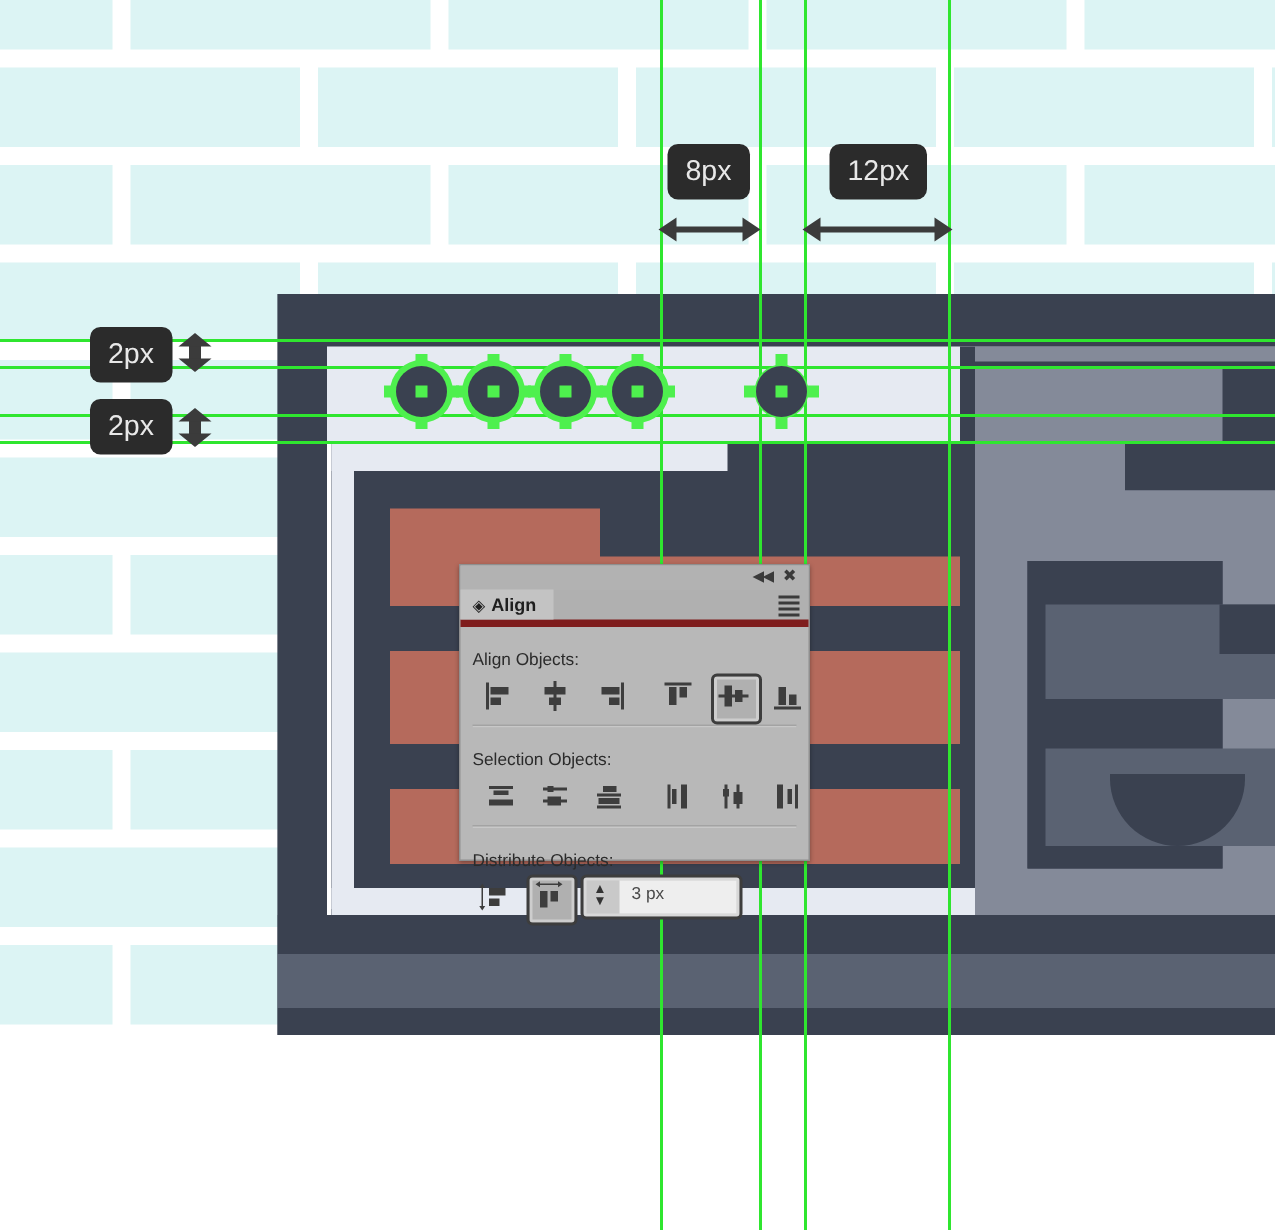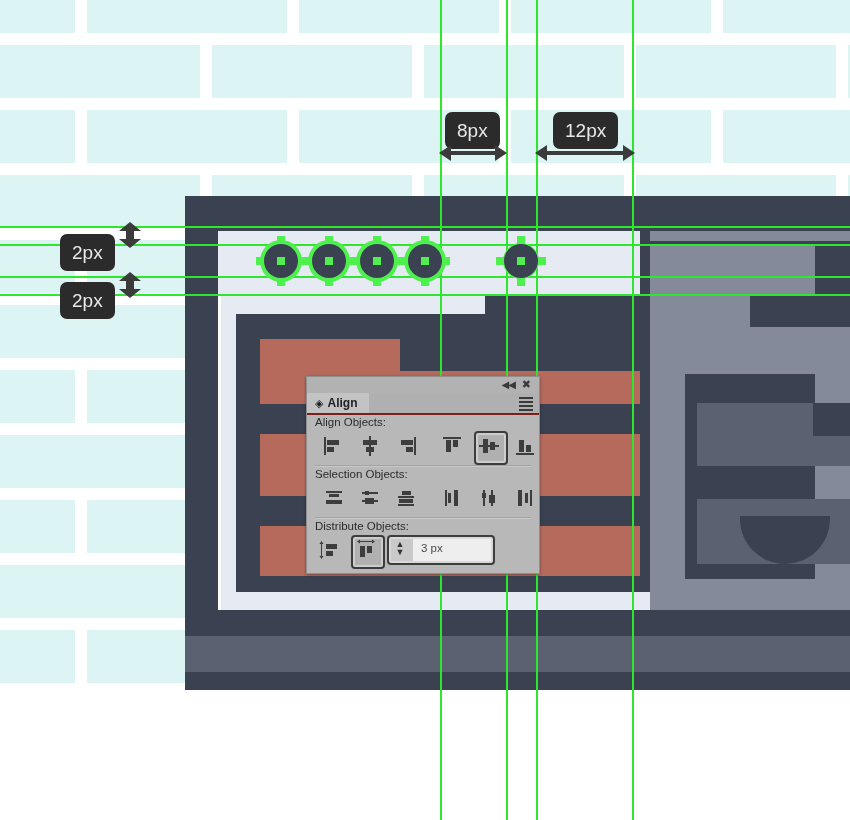--- a/index.html
+++ b/index.html
@@ -37,21 +37,21 @@
   .circ .hn,.circ .hs,.circ .he,.circ .hw{position:absolute;width:8px;height:8px;background:#4ef04e;}
   .circ .hn{left:13px;top:-8px;}
   .circ .hs{left:13px;top:34px;}
   .circ .hw{left:-8px;top:13px;}
   .circ .he{left:34px;top:13px;}
   .circ.key .ring{box-shadow:0 0 0 1px #4ef04e;}
 
   
   .mlabel{position:absolute;background:#2b2b2b;color:#e8e8e8;border-radius:7px;
     font-size:19px;line-height:37px;height:37px;text-align:center;padding:0 12px;
-    font-family:"Liberation Sans", sans-serif;margin-top:16px;}
+    font-family:"Liberation Sans", sans-serif;}
 
   .harrow{position:absolute;height:16px;}
   .harrow .bar{position:absolute;left:10px;right:10px;top:6px;height:4px;background:#3b3b3b;}
   .harrow .tipL,.harrow .tipR{position:absolute;top:0;width:0;height:0;border-top:8px solid transparent;border-bottom:8px solid transparent;}
   .harrow .tipL{left:0;border-right:12px solid #3b3b3b;}
   .harrow .tipR{right:0;border-left:12px solid #3b3b3b;}
 
   .varrow{position:absolute;width:22px;height:22px;}
   .varrow .vb{position:absolute;left:7px;top:4px;width:8px;height:14px;background:#3b3b3b;}
   .varrow .vt,.varrow .vbm{position:absolute;left:0;width:0;height:0;border-left:11px solid transparent;border-right:11px solid transparent;}
@@ -59,28 +59,28 @@
   .varrow .vbm{bottom:-2px;border-top:9px solid #3b3b3b;}
 
   
   #alignPanel{position:absolute;left:306px;top:376px;width:232px;height:196px;
     background:#b8b8b8;border:1px solid #8f8f8f;box-shadow:0 1px 3px rgba(0,0,0,.35);
     font-family:"Liberation Sans", sans-serif;color:#2e2e2e;}
   #panelTitleBar{position:relative;height:16px;background:#b2b2b2;}
   .ptb-ico{position:absolute;top:3px;font-size:10px;color:#3a3a3a;line-height:10px;}
   #collapseIco{right:24px;letter-spacing:-1px;}
   #closeIco{right:8px;font-size:11px;top:2px;}
-  #tabRow{position:relative;height:20px;background:#b0b0b0;border-bottom:2px solid #7f1d1d;}
+  #tabRow{position:relative;height:20px;background:#b0b0b0;border-bottom:5px solid #7f1d1d;}
   #alignTab{position:absolute;left:0;top:0;height:20px;padding:0 12px 0 8px;background:#c3c3c3;
     font-size:12px;font-weight:bold;line-height:20px;color:#1f1f1f;}
   #alignTab .dia{font-weight:normal;font-size:11px;margin-right:4px;}
   #menuIco{position:absolute;right:6px;top:4px;width:14px;height:11px;}
   #menuIco i{display:block;height:2px;background:#3a3a3a;margin-bottom:2px;}
 
-  .sect-label{font-size:11.5px;color:#2b2b2b;margin:1px 0 3px 8px;}
+  .sect-label{font-size:11.5px;color:#2b2b2b;margin:16px 0 3px 8px;}
   .icorow{position:relative;height:30px;margin:0 6px;}
   .divider{height:1px;background:#a3a3a3;margin:4px 8px 0 8px;border-bottom:1px solid #c8c8c8;}
   .ibtn{position:absolute;top:0;width:30px;height:30px;}
   .ibtn svg{position:absolute;left:3px;top:3px;}
   .ibtn.pressed{background:#b0b0b0;border:2px solid #3d3d3d;border-radius:4px;
      box-shadow:inset 0 0 0 2px #cdcdcd;}
   .ibtn.pressed svg{left:1px;top:1px;}
 
   #spacingRow{position:relative;height:30px;margin:2px 6px 0 6px;}
   #spacingVal{position:absolute;left:74px;top:0;width:104px;height:26px;

